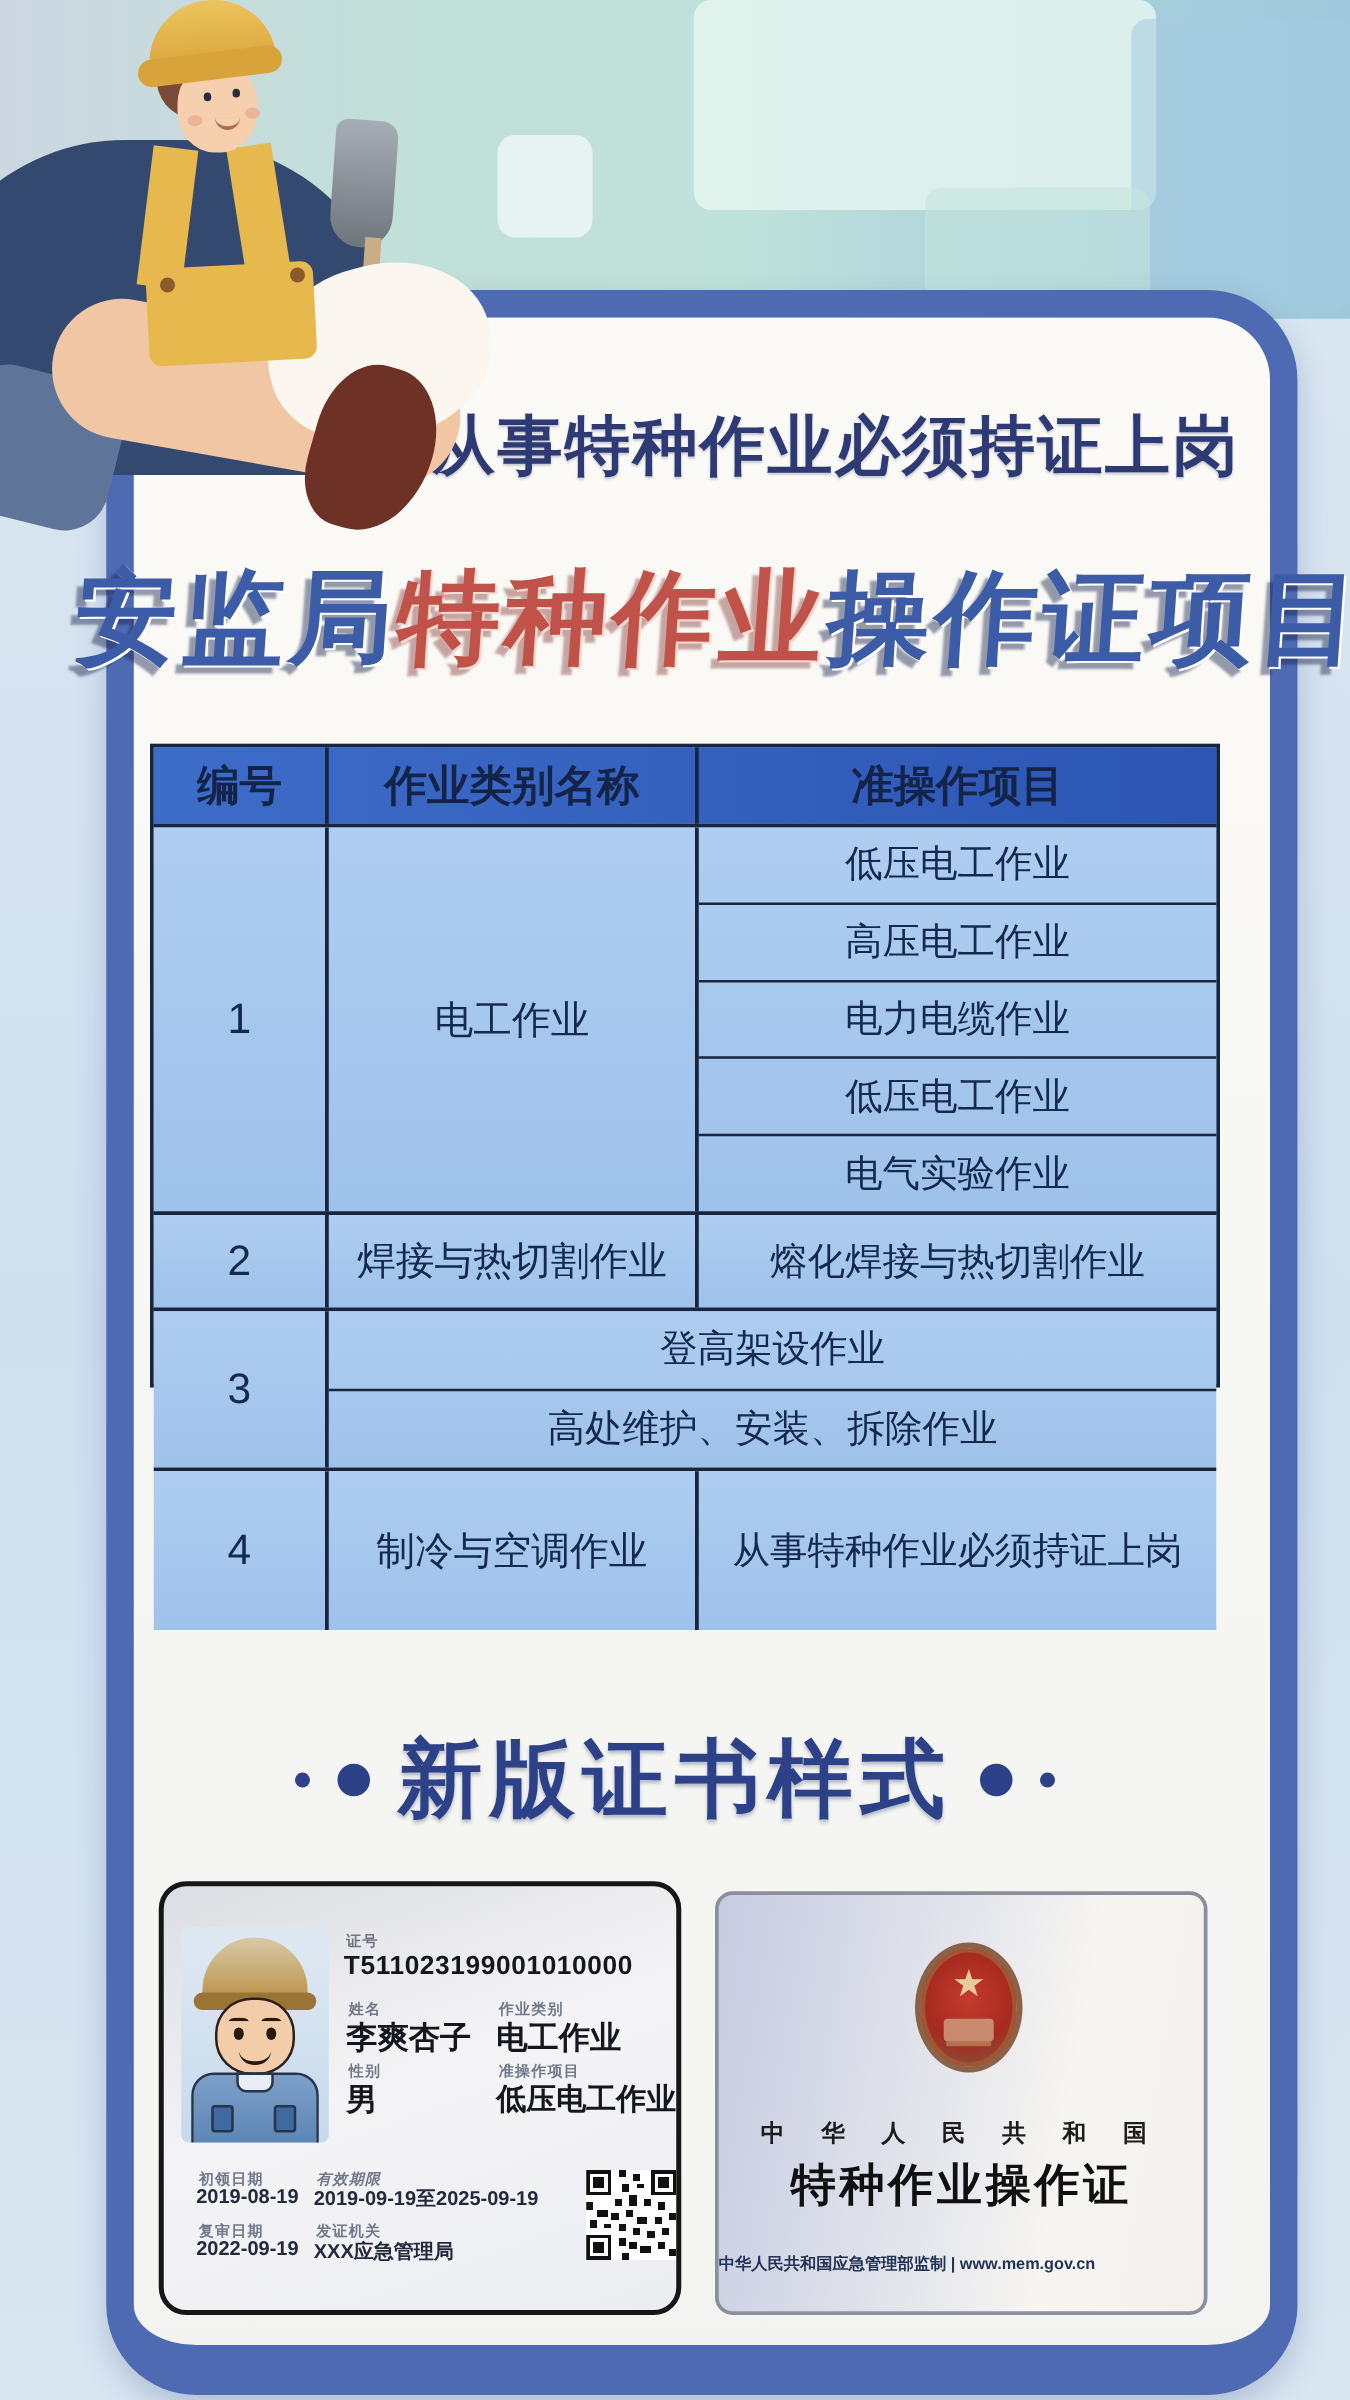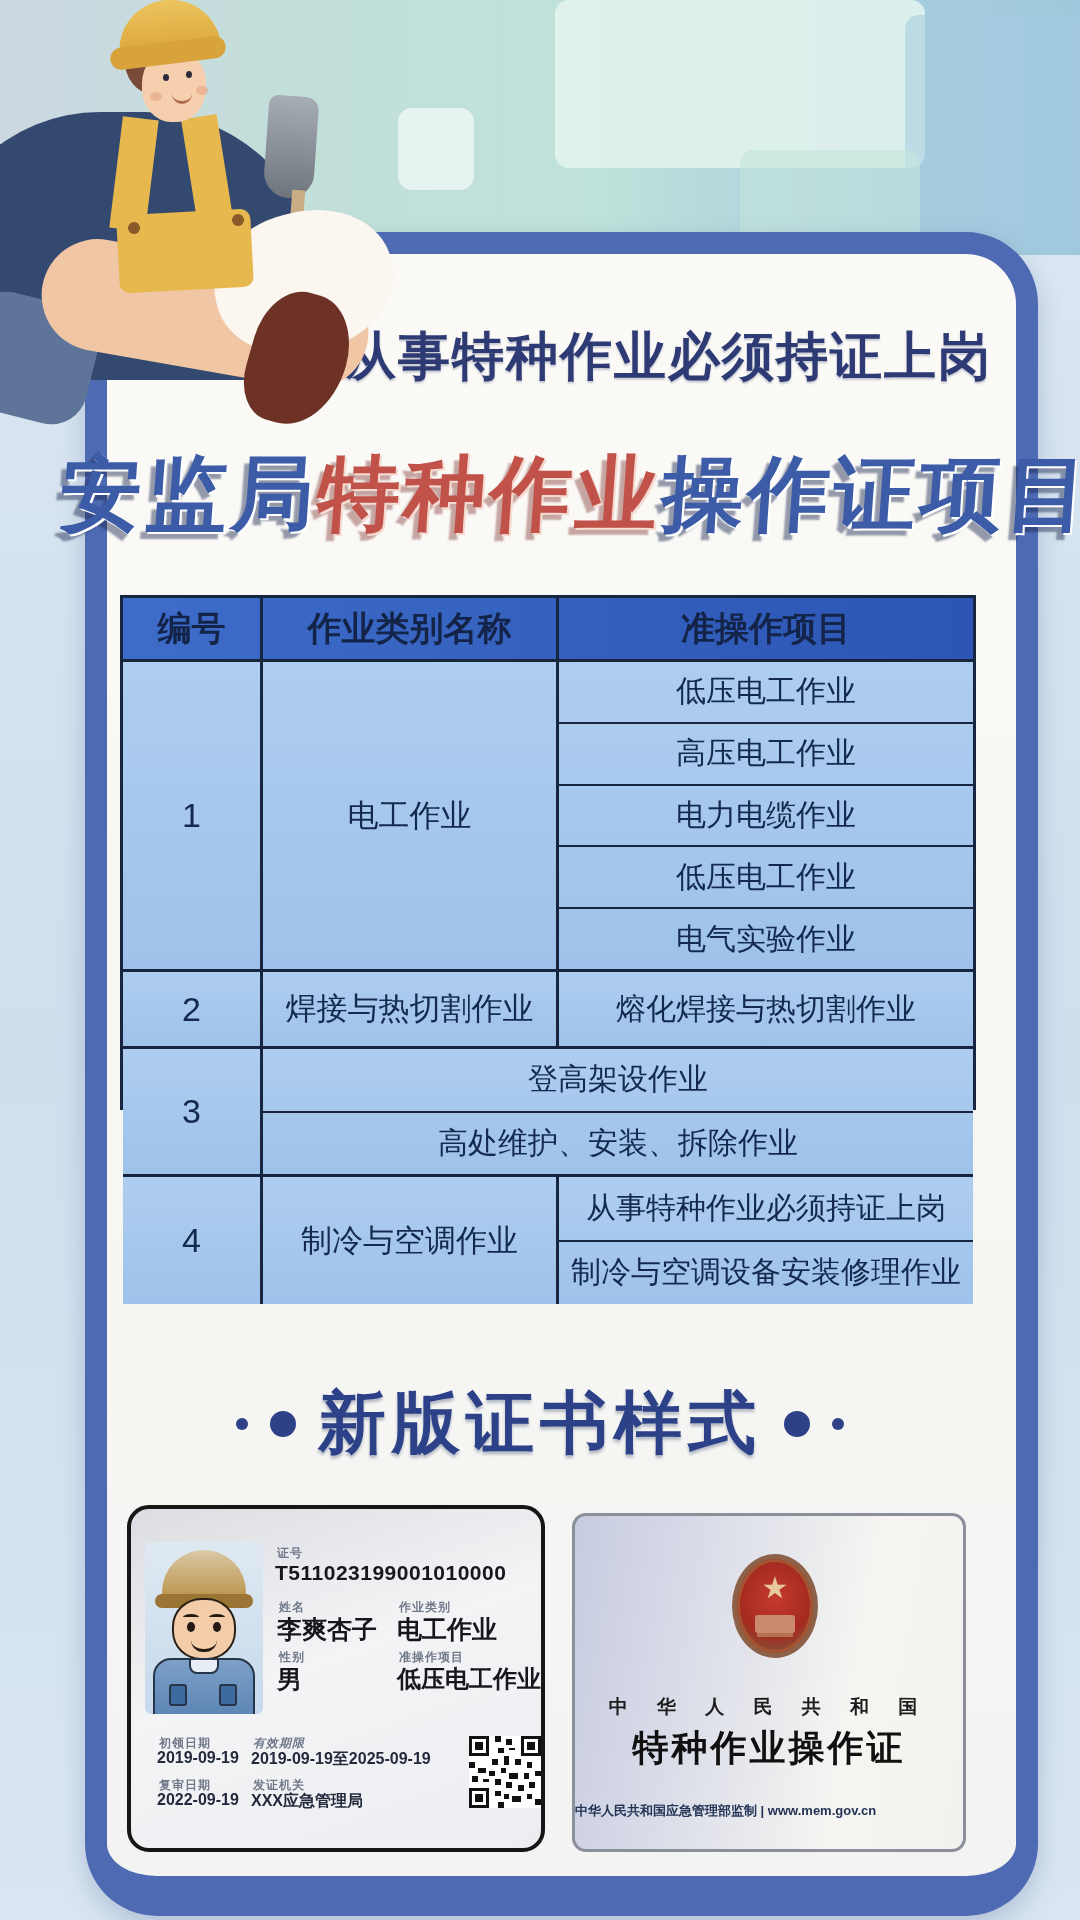--- a/index.html
+++ b/index.html
@@ -196,21 +196,20 @@
       <div class="c-items">
         <div class="c-item">登高架设作业</div>
         <div class="c-item">高处维护、安装、拆除作业</div>
       </div>
     </div>
     <div class="t-row r4">
       <div class="c-no">4</div>
       <div class="c-cat">制冷与空调作业</div>
       <div class="c-items">
         <div class="c-item">从事特种作业必须持证上岗</div>
-        <div class="c-item">制冷与空调设备安装修理作业</div>
       </div>
     </div>
   </div>
 
   <div class="sec">
     <span class="dot-s"></span>
     <span class="dot-b"></span>
     <span class="txt">新版证书样式</span>
     <span class="dot-b"></span>
     <span class="dot-s"></span>
@@ -242,21 +241,21 @@
     <div class="f-val" style="left:266px;top:104px;font-size:25px;">电工作业</div>
 
     <div class="f-lab" style="left:148px;top:140px;">性别</div>
     <div class="f-val" style="left:146px;top:154px;font-size:25px;">男</div>
 
     <div class="f-lab" style="left:268px;top:140px;">准操作项目</div>
     <div class="f-val" style="left:266px;top:154px;font-size:24px;">低压电工作业</div>
 
 
     <div class="f-lab" style="left:28px;top:226px;">初领日期</div>
-    <div class="f-val" style="left:26px;top:240px;font-size:16px;color:#222a3c;">2019-09-19</div>
+    <div class="f-val" style="left:26px;top:240px;font-size:16px;color:#222a3c;">2019-08-19</div>
 
     <div class="f-lab" style="left:122px;top:226px;font-style:italic;">有效期限</div>
     <div class="f-val" style="left:120px;top:240px;font-size:16px;color:#222a3c;">2019-09-19至2025-09-19</div>
 
     <div class="f-lab" style="left:28px;top:268px;">复审日期</div>
     <div class="f-val" style="left:26px;top:282px;font-size:16px;color:#222a3c;">2022-09-19</div>
 
     <div class="f-lab" style="left:122px;top:268px;">发证机关</div>
     <div class="f-val" style="left:120px;top:282px;font-size:16px;color:#222a3c;">XXX应急管理局</div>
 

